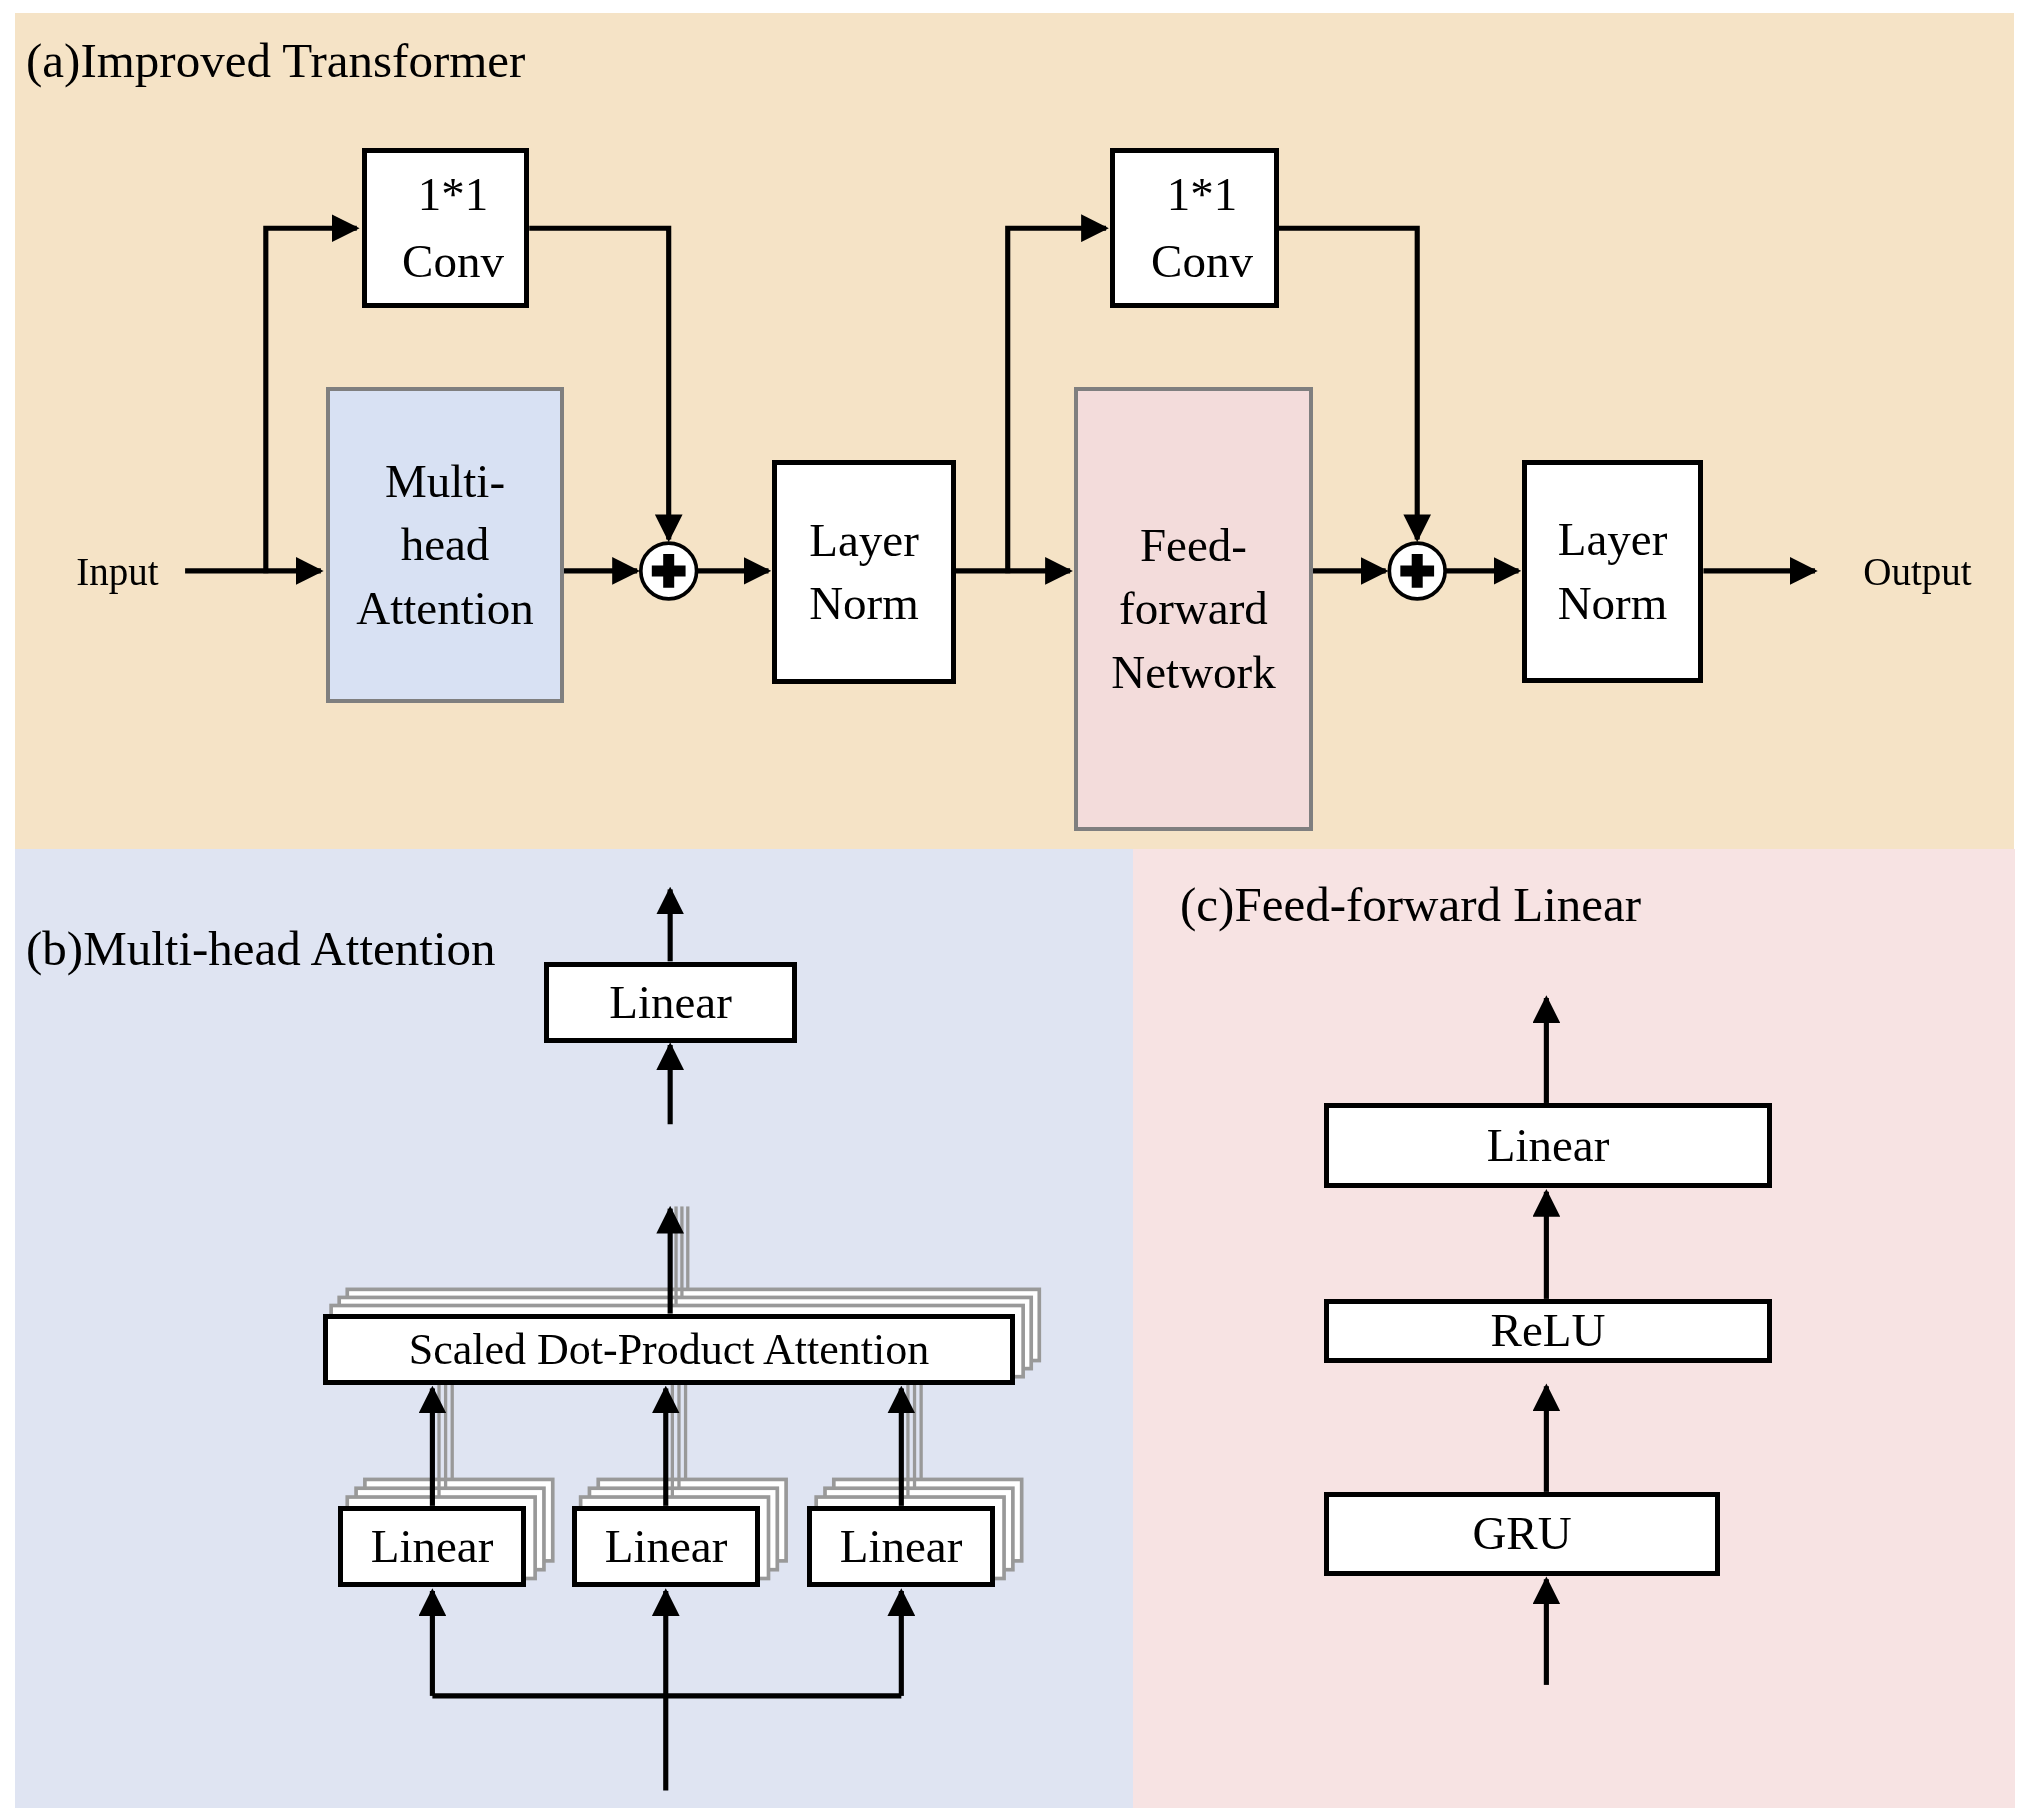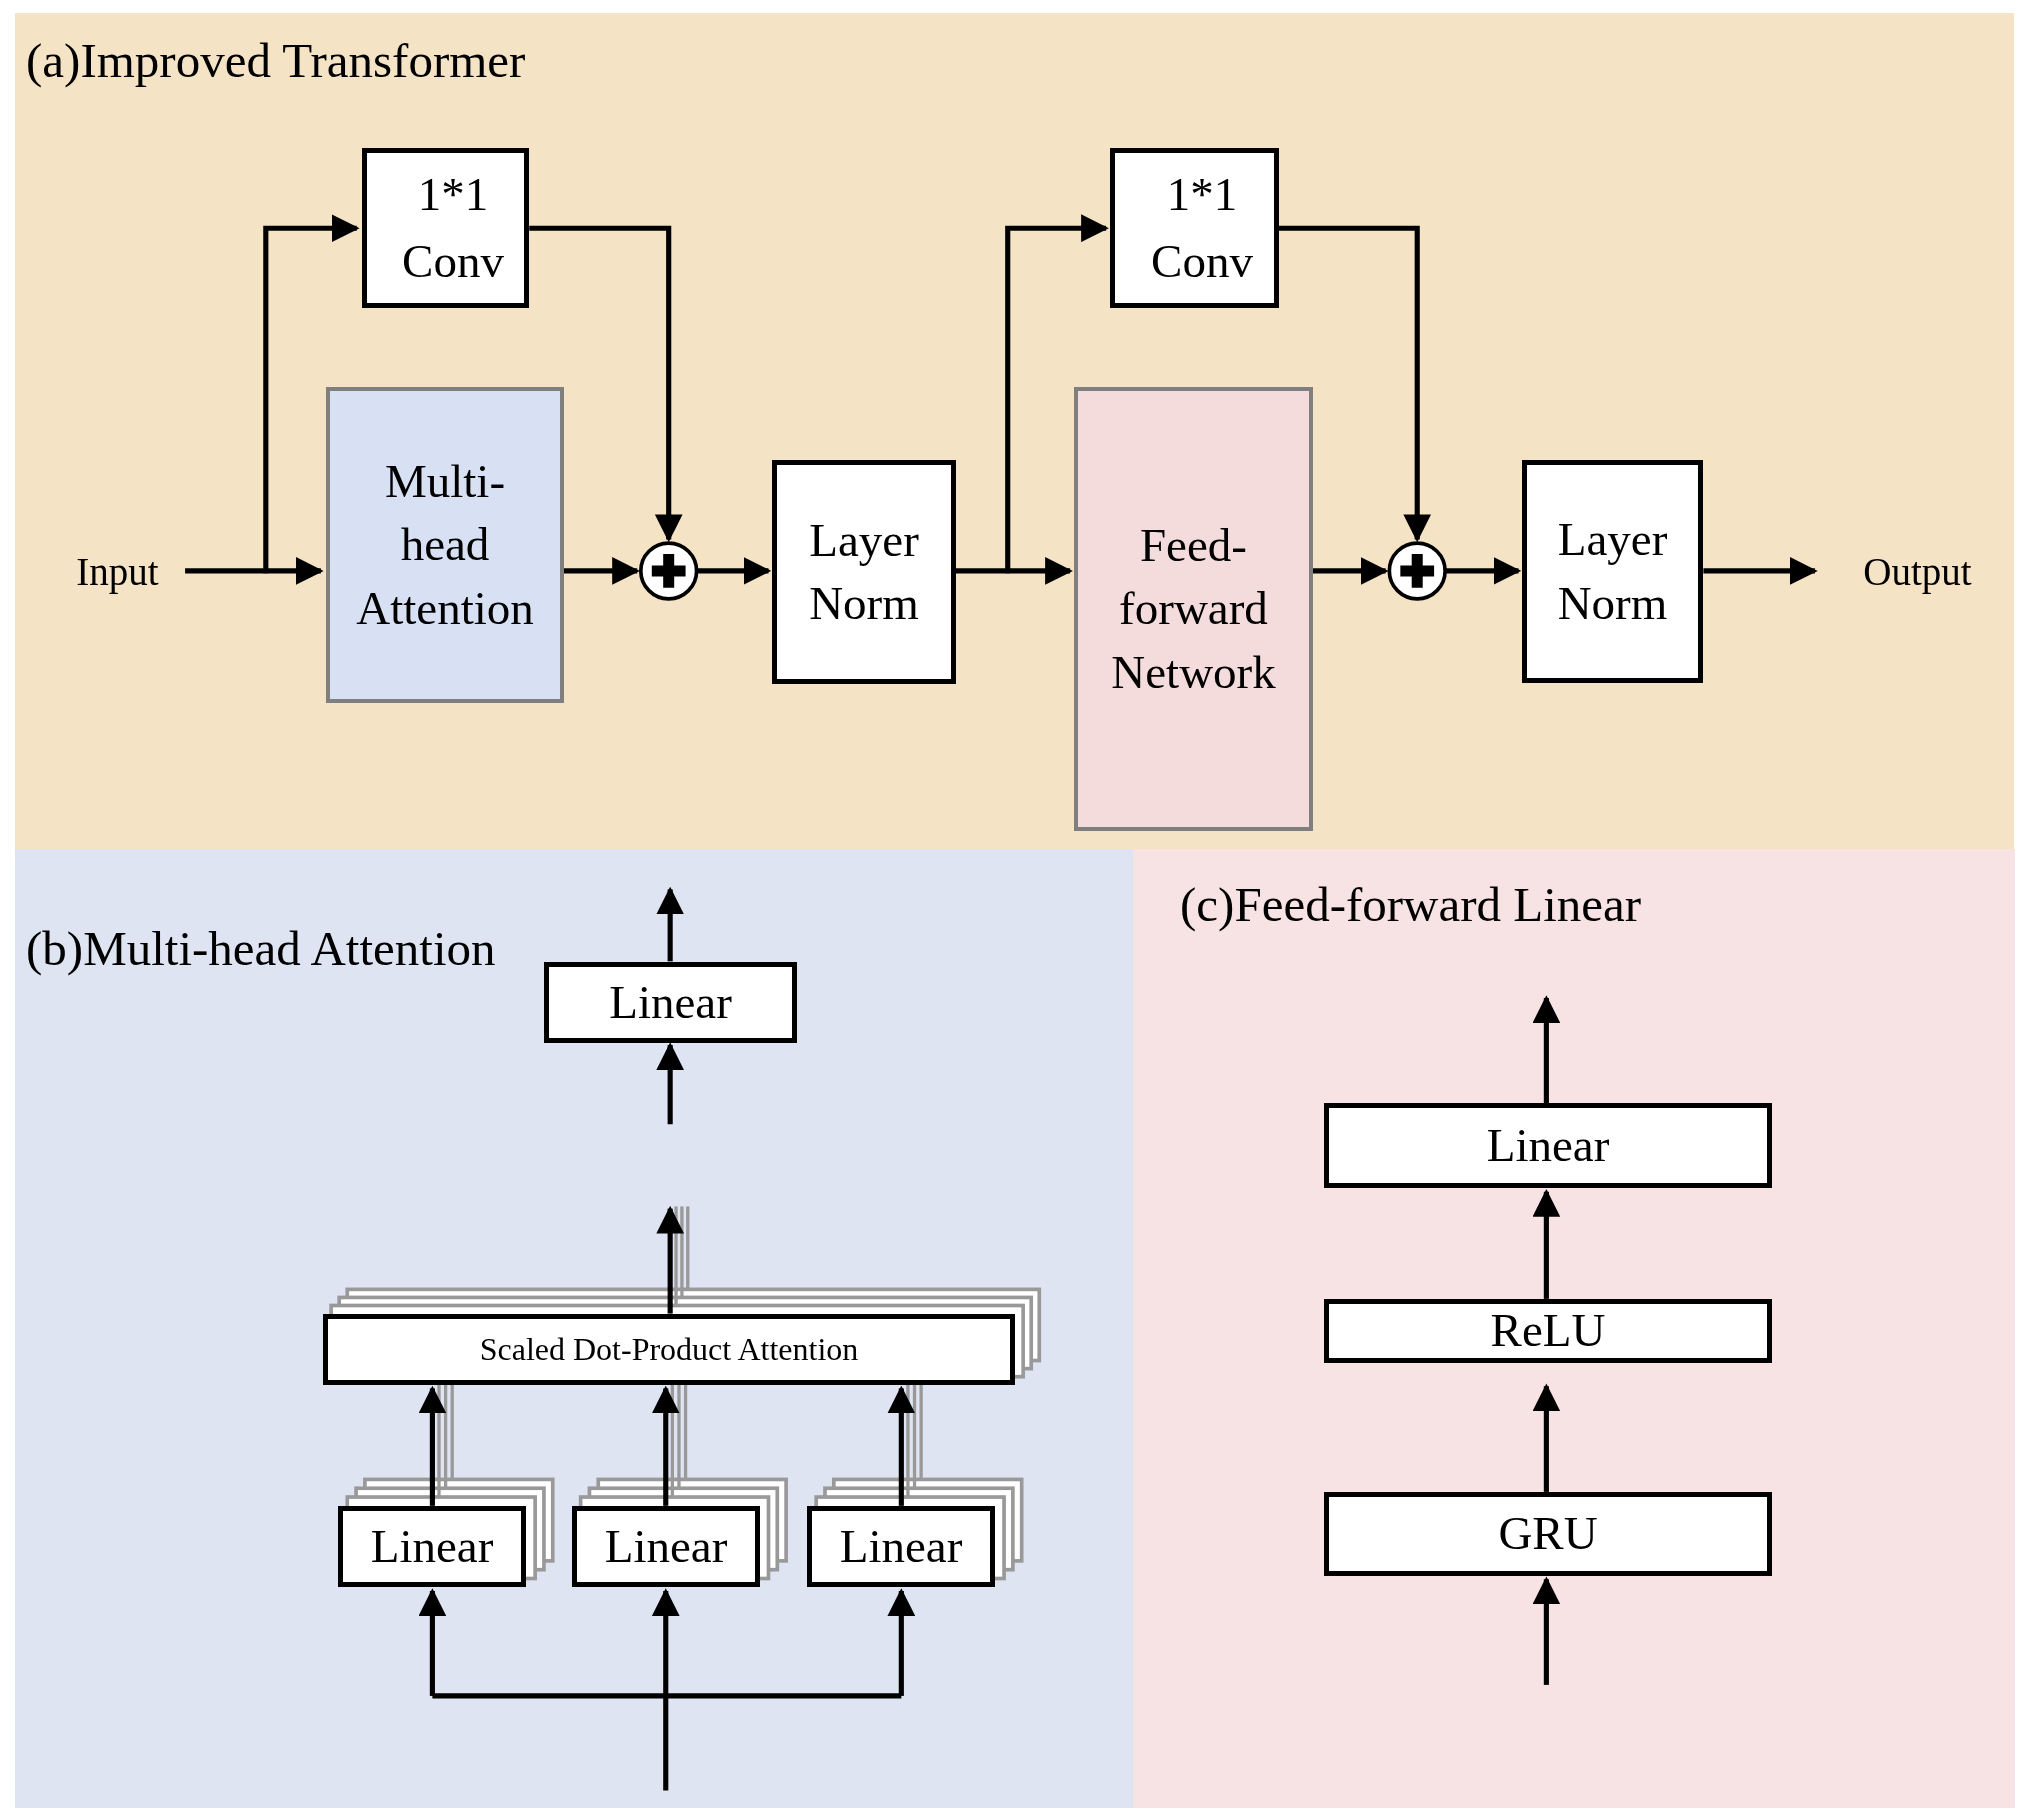--- a/index.html
+++ b/index.html
@@ -19,21 +19,21 @@
   .pcirc{fill:var(--node_fill);stroke:var(--line);stroke-width:5;}
   .pbar{stroke:var(--line);stroke-width:15;fill:none;}
   .node{position:absolute;z-index:2;box-sizing:border-box;background:var(--node_fill);
         border:5.1px solid var(--line);display:flex;align-items:center;justify-content:center;
         text-align:center;font-size:47px;line-height:1.35;}
   .node span{white-space:pre-line;}
   .conv{line-height:1.42;padding-left:15px;}
   .bigblock{border:4.4px solid var(--gray_border);}
   .mha-fill{background:var(--mha_fill);}
   .ffn-fill{background:var(--ffn_fill);}
-  .sdpa{font-size:32px;}
+  .sdpa{font-size:44px;}
 </style>
 </head>
 <body>
 
 <div class="canvas">
 
   <div class="panel panel-a"></div>
   <div class="panel panel-b"></div>
   <div class="panel panel-c"></div>
 
@@ -171,18 +171,18 @@
     <span>Linear</span>
   </div>
 
   <div class="title" style="left:1180px;top:878px;">(c)Feed-forward Linear</div>
   <div class="node" style="left:1324px;top:1103px;width:448px;height:85px;">
     <span>Linear</span>
   </div>
   <div class="node" style="left:1324px;top:1299px;width:448px;height:64px;">
     <span>ReLU</span>
   </div>
-  <div class="node" style="left:1324px;top:1492px;width:448px;height:84px;">
+  <div class="node" style="left:1324px;top:1492px;width:396px;height:84px;">
     <span>GRU</span>
   </div>
 
 </div>
 
 
 </body></html>

